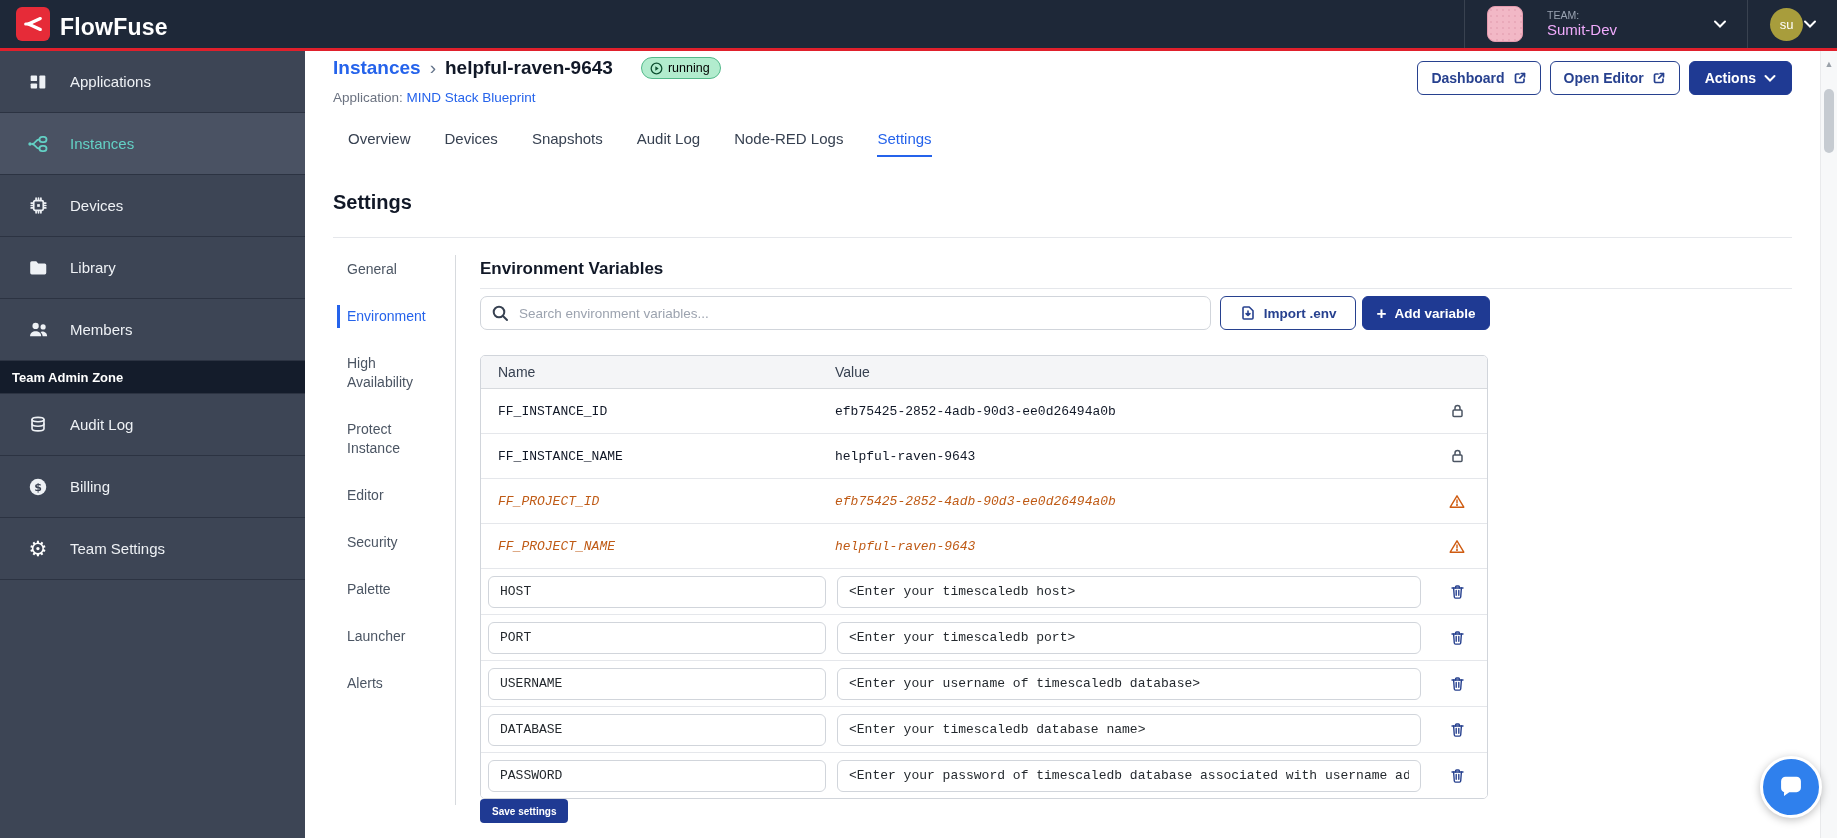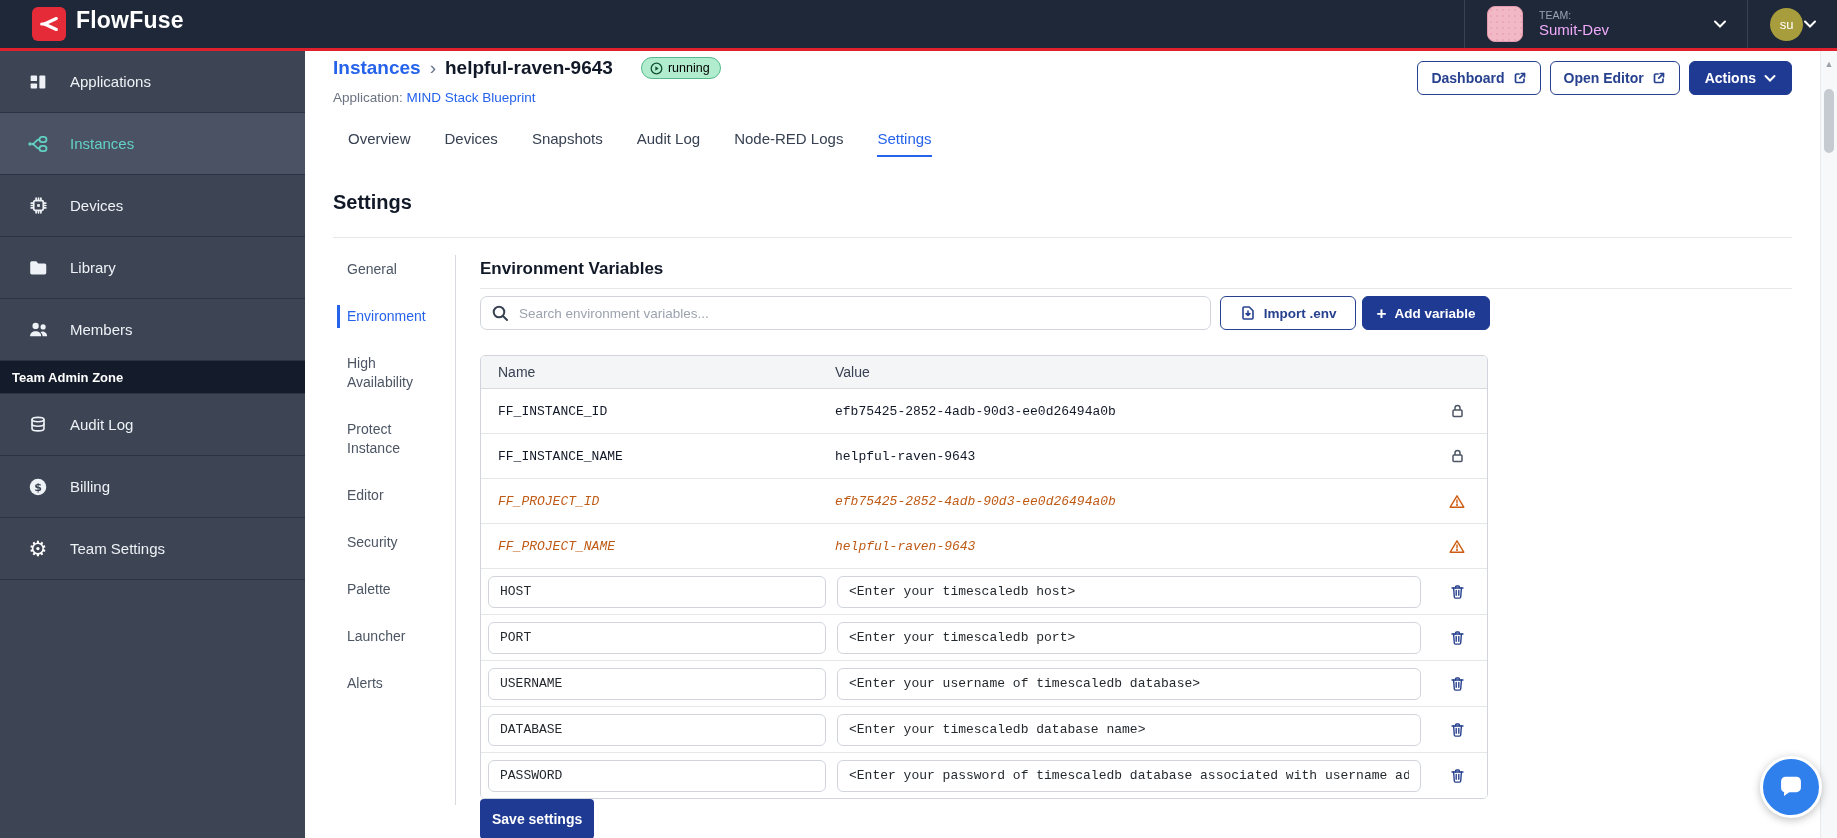--- a/index.html
+++ b/index.html
@@ -1,27 +1,27 @@
 <!DOCTYPE html>
 <html><head>
 <meta charset="utf-8">
 <style>
   html,body{margin:0;padding:0;}
   body{font-family:"Liberation Sans",sans-serif;background:#fff;}
   .page{position:relative;width:1837px;height:838px;background:#fff;overflow:hidden;}
 
   
   .topbar{position:absolute;top:0;left:0;width:1837px;height:48px;background:#1e2838;border-bottom:3px solid #e0202c;display:flex;align-items:center;z-index:30;}
-  .brand{display:flex;align-items:flex-start;gap:10px;margin-left:16px;padding-left:16px;}
+  .brand{display:flex;align-items:flex-end;gap:10px;padding-left:16px;}
   .brand-mark{width:34px;height:34px;border-radius:6px;background:#e62b38;display:flex;align-items:center;justify-content:center;}
   .brand-name{color:#fff;font-size:23px;font-weight:bold;letter-spacing:.2px;}
   .topbar-right{position:absolute;right:6px;top:0;height:100%;display:flex;align-items:center;}
   .team-select{height:100%;display:flex;align-items:center;border-left:1px solid rgba(255,255,255,.12);border-right:1px solid rgba(255,255,255,.12);padding:0 20px 0 22px;width:240px;cursor:pointer;}
   .team-avatar{width:34px;height:34px;border-radius:8px;background:radial-gradient(#d98aa0 16%,rgba(0,0,0,0) 17%) 0 0/6px 6px,#f2b8c6;border:1px solid #e49aae;}
-  .team-labels{margin-left:16px;display:flex;flex-direction:column;line-height:1.15;}
+  .team-labels{margin-left:24px;display:flex;flex-direction:column;line-height:1.15;}
   .team-label{color:#9aa3b2;font-size:10.5px;}
   .team-name{color:#f0abfc;font-size:15px;}
   .team-chevron{margin-left:auto;color:#fff;}
   .user-block{display:flex;align-items:center;padding:0 14px 0 22px;cursor:pointer;}
   .user-avatar{width:33px;height:33px;border-radius:50%;background:#a89d3c;color:#fff;font-size:13px;display:flex;align-items:center;justify-content:center;}
 
   
   .sidebar{position:absolute;top:51px;left:0;width:305px;height:787px;background:#3d4555;z-index:20;}
   .side-item{height:61px;display:flex;align-items:center;padding-left:26px;gap:20px;border-bottom:1px solid #2c3342;color:#eef1f5;font-size:15px;cursor:pointer;}
   .side-item.active{background:#4a5263;color:#63d1c5;}
@@ -79,21 +79,21 @@
   .row-edit{height:45px;}
   .mono{font-family:"Liberation Mono","DejaVu Sans Mono",monospace;font-size:13px;color:#111827;}
   .cell-name{padding-left:17px;}
   .deprecated .mono{color:#bf5a15;font-style:italic;}
   .icon-cell{display:flex;justify-content:center;align-items:center;}
   .row-edit input{height:32px;border:1px solid #d1d5db;border-radius:6px;font-family:"Liberation Mono","DejaVu Sans Mono",monospace;font-size:13px;color:#24292e;padding:0 11px;box-sizing:border-box;outline:none;background:#fff;}
   .inp-name{width:338px;margin-left:7px;}
   .inp-value{width:584px;margin-left:2px;}
   .trash-btn{background:none;border:none;padding:2px;cursor:pointer;display:flex;}
 
-  .save-btn{position:absolute;left:480px;top:799px;height:40px;background:#1f3a93;color:#fff;font-size:14px;font-weight:bold;border:none;border-radius:4px;padding:0 12px;cursor:pointer;}
+  .save-btn{position:absolute;left:480px;top:799px;height:24px;background:#1f3a93;color:#fff;font-size:10px;font-weight:bold;border:none;border-radius:4px;padding:0 12px;cursor:pointer;}
 
   
   .chat-bubble{position:absolute;left:1760px;top:756px;width:56px;height:56px;border-radius:50%;background:#2f80ed;border:3px solid #fff;box-shadow:0 2px 8px rgba(0,0,0,.25);display:flex;align-items:center;justify-content:center;cursor:pointer;z-index:40;}
   .scrollbar{position:absolute;right:0;top:51px;width:16px;height:787px;background:#f7f8f9;border-left:1px solid #e9eaec;z-index:25;}
   .scroll-arrow{position:absolute;top:8px;left:0;width:16px;text-align:center;font-size:9px;color:#9aa1a9;cursor:pointer;}
   .scroll-thumb{position:absolute;top:38px;left:3px;width:10px;height:64px;border-radius:5px;background:#c6cbd1;cursor:pointer;}
 
   svg{display:block;}
 </style>
 </head>

